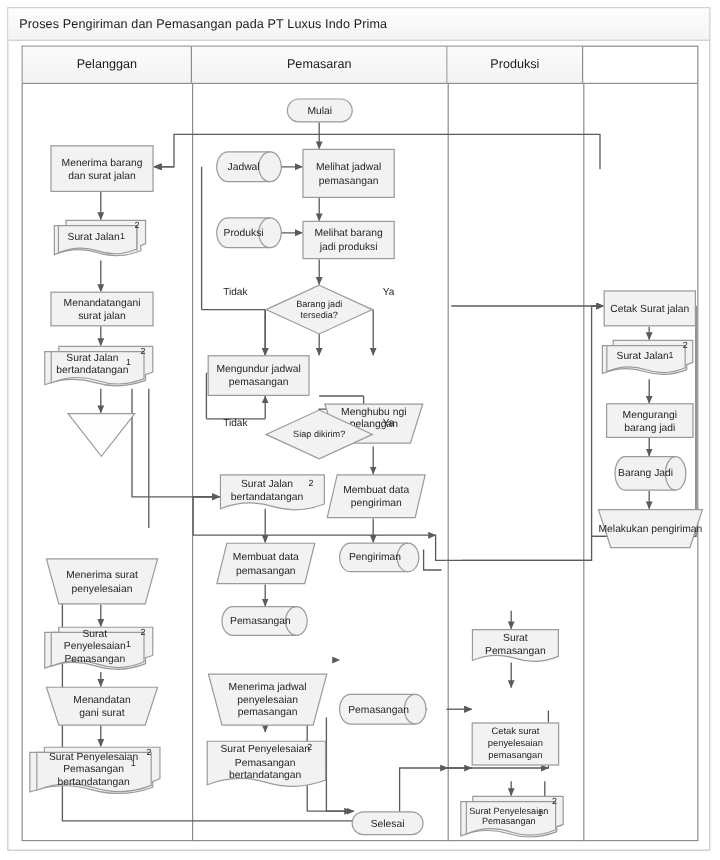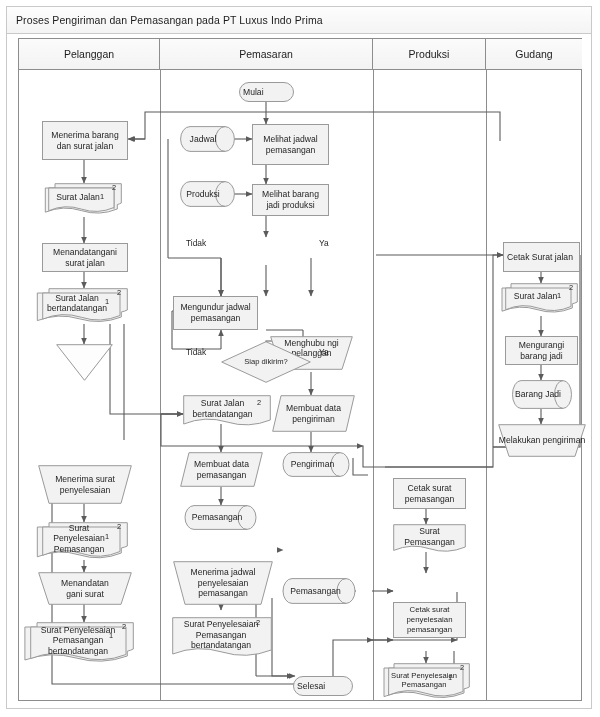--- a/index.html
+++ b/index.html
@@ -13,21 +13,21 @@
   #pool{position:absolute;left:18px;top:38px;width:564px;height:663px;border:1px solid #8d8d8d;box-sizing:border-box;text-align:right;}
   .lanehdr{position:absolute;top:0;height:30px;border-right:1px solid #8d8d8d;
     background:linear-gradient(#fbfbfb,#f3f3f3);box-sizing:border-box;
     display:flex;align-items:center;justify-content:center;font-size:10.5px;color:#1c1c1c;}
   .lanehdr.last{border-right:none;}
   .lanesep{position:absolute;top:30px;width:0;border-left:1px solid #8d8d8d;height:632px;}
   .hline{position:absolute;left:0;top:30px;width:100%;border-top:1px solid #8d8d8d;}
   svg#wires{position:absolute;left:0;top:0;width:600px;height:717px;pointer-events:none;}
 
   .node{position:absolute;box-sizing:border-box;display:flex;align-items:center;
-    justify-content:flex-start;text-align:center;font-size:8.6px;color:#1f1f1f;line-height:1.25;}
+    justify-content:center;text-align:center;font-size:8.6px;color:#1f1f1f;line-height:1.25;}
   .proc{background:#f2f2f2;border:1px solid #9a9a9a;}
   .term{background:#f2f2f2;border:1px solid #9a9a9a;border-radius:999px;}
   .node .lbl{padding:1px 3px;}
 
   .shp{position:absolute;}
   .shp svg{display:block;overflow:visible;}
   .shp .txt{position:absolute;left:0;top:0;width:100%;height:100%;display:flex;
     align-items:center;justify-content:center;text-align:center;
     font-size:8.6px;color:#1f1f1f;line-height:1.22;box-sizing:border-box;}
   .copyno{position:absolute;font-size:7.4px;color:#1f1f1f;}
@@ -46,23 +46,20 @@
 
   <div id="pool">
     <div class="lanehdr" style="left:0;width:141px;">
       <span>Pelanggan</span>
       </div>
     <div class="lanehdr" style="left:141px;width:213px;">
       <span>Pemasaran</span>
       </div>
     <div class="lanehdr" style="left:354px;width:113px;">
       <span>Produksi</span>
-      </div>
-    <div class="lanehdr last" style="left:467px;width:96px;">
-      <span>Gudang</span>
       </div>
     <div class="hline"></div>
     <div class="lanesep" style="left:141px;"></div>
     <div class="lanesep" style="left:354px;"></div>
     <div class="lanesep" style="left:467px;"></div>
   </div>
 
   <svg id="wires" viewBox="0 0 600 717">
     <defs>
       <marker id="ah" markerWidth="7" markerHeight="7" refX="5.6" refY="2.6" orient="auto">
@@ -176,20 +173,26 @@
     </div>
 
   <div class="node proc" style="left:252px;top:124px;width:77px;height:41px;">
     <span class="lbl">Melihat jadwal pemasangan</span>
     </div>
 
   <div class="node proc" style="left:252px;top:184px;width:77px;height:32px;">
     <span class="lbl">Melihat barang jadi produksi</span>
     </div>
 
+  <div class="shp dec" style="left:221px;top:237px;width:90px;height:42px;">
+    <svg width="90" height="42" viewBox="0 0 90 42">
+        <path d="M45,0.7 L89.3,21 L45,41.3 L0.7,21 z" fill="#f2f2f2" stroke="#9a9a9a"></path>
+      </svg>
+    <div class="txt" style="padding:0 11px;">Barang jadi tersedia?</div>
+    </div>
   <div class="brlabel" style="left:186px;top:238px;">Tidak</div>
   <div class="brlabel" style="left:319px;top:238px;">Ya</div>
 
   <div class="node proc" style="left:173px;top:296px;width:85px;height:34px;">
     <span class="lbl">Mengundur jadwal pemasangan</span>
     </div>
 
   <div class="shp" style="left:270px;top:296px;width:83px;height:24px;margin-top:40px;">
     <svg width="83" height="34" viewBox="0 0 83 34">
         <path d="M0.7,0.7 H82.3 L72,33.3 H11 z" fill="#f2f2f2" stroke="#9a9a9a"></path>
@@ -333,23 +336,20 @@
   <div class="shp" style="left:30px;top:622px;width:104px;height:44px;">
     <svg width="104" height="44" viewBox="0 0 104 44">
         <path d="M7,0.7 H103.3 V27 q-3,1.5 -6,2.2 V34 q-25.6,9.3 -51.2,2 q-25.6,-7.3 -51.2,2 V5 H7 z" fill="#f2f2f2" stroke="#9a9a9a"></path>
         <path d="M0.7,5 H96 V32.5 q-23.8,9.3 -47.6,2 q-23.8,-7.3 -47.7,2 z" fill="#f2f2f2" stroke="#9a9a9a"></path>
       </svg>
     <div class="txt tiny" style="padding:2px 10px 9px 2px;">Surat Penyelesaian Pemasangan bertandatangan</div>
     <span class="copyno" style="left:79px;top:9px;">1</span>
     <span class="copyno" style="left:92px;top:0px;">2</span>
     </div>
 
-  <div class="node proc" style="left:393px;top:478px;width:73px;height:31px;">
-    <span class="lbl">Cetak surat pemasangan</span>
-    </div>
 
   <div class="shp" style="left:393px;top:524px;width:73px;height:31px;">
     <svg width="73" height="31" viewBox="0 0 73 31">
         <path d="M0.7,0.7 H72.3 V23 q-18,7.5 -35.8,1.7 q-17.9,-5.8 -35.8,1.7 z" fill="#f2f2f2" stroke="#9a9a9a"></path>
       </svg>
     <div class="txt tiny" style="padding:0 4px 6px;">Surat Pemasangan</div>
     </div>
 
 
   <div class="node proc" style="left:393px;top:602px;width:73px;height:36px;">

